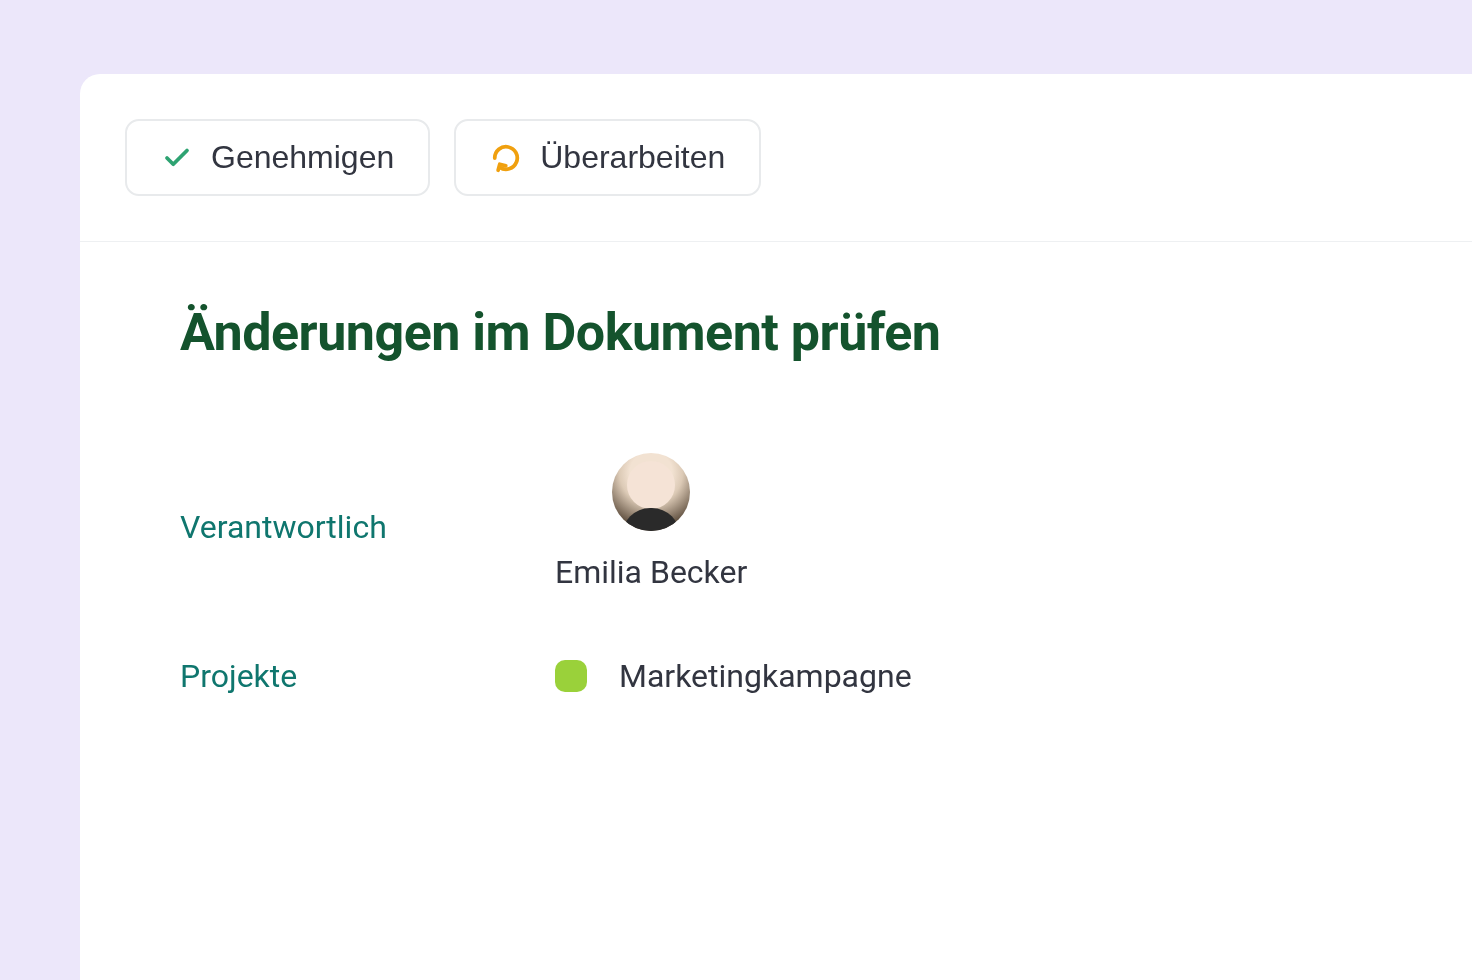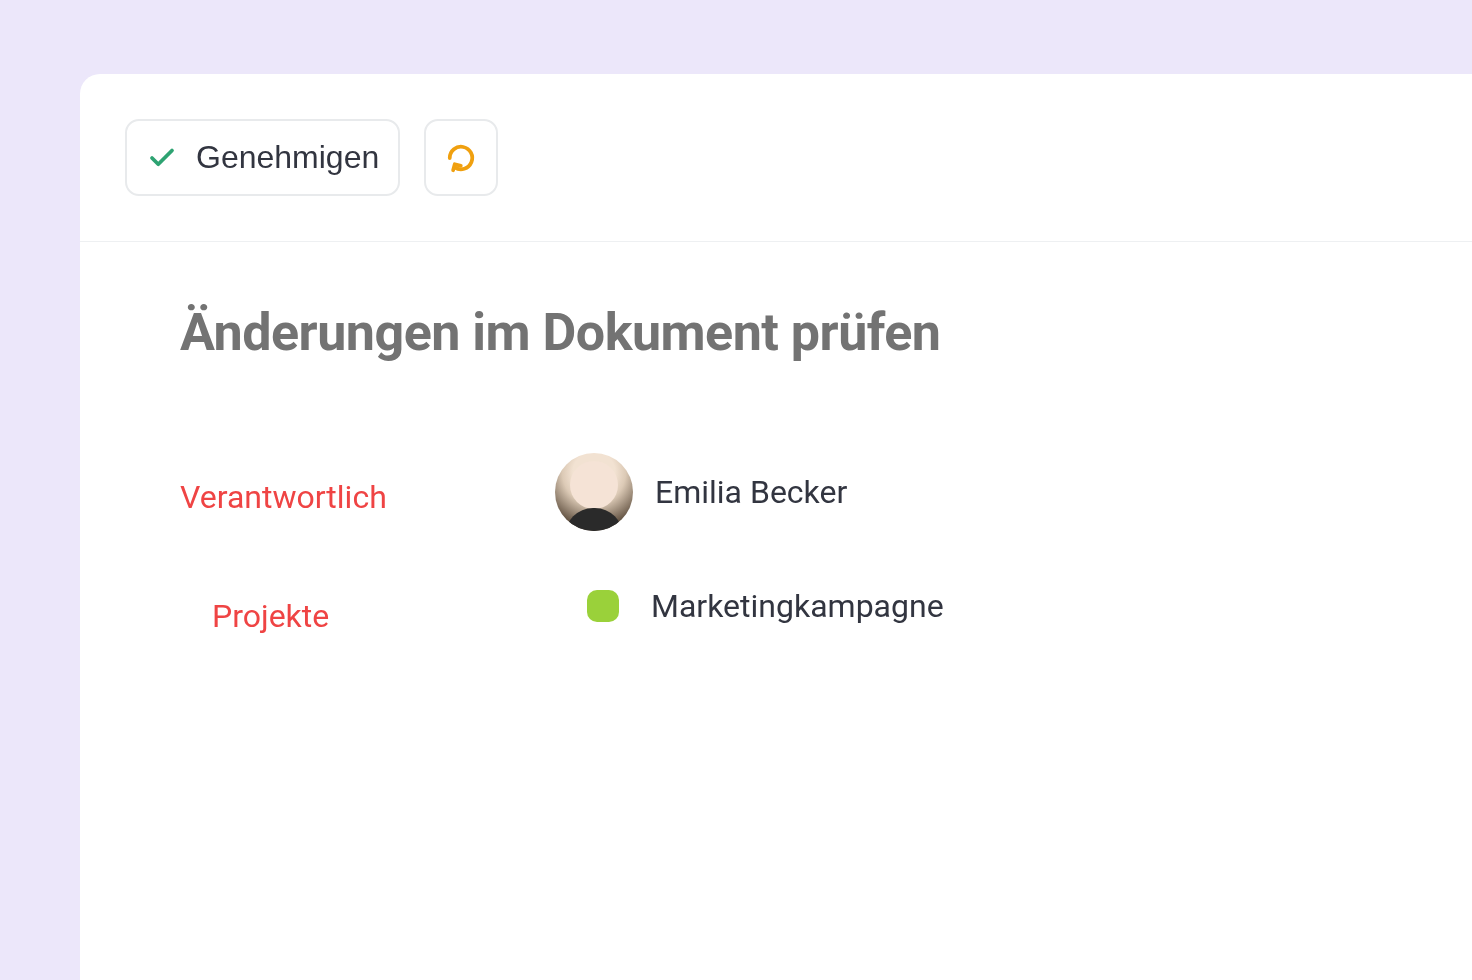--- a/index.html
+++ b/index.html
@@ -29,21 +29,21 @@
       display: flex;
       gap: 24px;
       padding: 45px 0 45px 45px;
       border-bottom: 1px solid #eef0f2;
     }
     
     .action-button {
       display: flex;
       align-items: center;
       gap: 18px;
-      padding: 18px 19px;
+      padding: 18px 34px;
       background-color: #ffffff;
       border: 2px solid #e8eaec;
       border-radius: 14px;
       font-size: 32px;
       color: #323540;
       cursor: pointer;
       font-weight: 400;
     }
     
     .icon-wrap {
@@ -54,50 +54,50 @@
       height: 32px;
     }
     
     .content {
       padding: 60px 0 0 100px;
     }
     
     .page-title {
       font-size: 52px;
       font-weight: 700;
-      color: #737373;
+      color: #14532d;
       margin-bottom: 90px;
       letter-spacing: -0.5px;
     }
     
     .field-row {
       display: flex;
       align-items: center;
       margin-bottom: 56px;
     }
     
     .field-row.top-align {
-      align-items: flex-start;
-      margin-left: 32px;
+      align-items: flex-end;
     }
     
     .field-label {
       width: 375px;
       font-size: 32px;
-      color: #ef4444;
+      color: #0f766e;
       font-weight: 400;
       padding-top: 10px;
     }
     
     .field-value {
       display: flex;
       align-items: center;
       gap: 22px;
       font-size: 32px;
       color: #323540;
+      flex-direction: column;
     }
     
     .avatar {
       width: 78px;
       height: 78px;
       border-radius: 50%;
       background: radial-gradient(circle at 50% 25%, #f2e2d2 0%, #f2e2d2 30%, #dccab6 45%, #5a4a3a 80%);
       display: flex;
       align-items: center;
       justify-content: center;
@@ -179,20 +179,21 @@
       <span>Genehmigen</span>
     </button>
 
     <button class="action-button">
       <span class="icon-wrap">
         <svg width="30" height="30" viewBox="0 0 24 24" fill="none" stroke="#f0a00f" stroke-width="3" stroke-linecap="round" stroke-linejoin="round">
           <path d="M3 12a9 9 0 1 1 4 7.5"></path>
           <polyline points="7 22 7 17 12 17" transform="rotate(15 7 17)"></polyline>
         </svg>
       </span>
+      <span>Überarbeiten</span>
     </button>
 
 
   </div>
 
   <div class="content">
 
     <h1 class="page-title">Änderungen im Dokument prüfen</h1>
 
     <div class="field-row">

